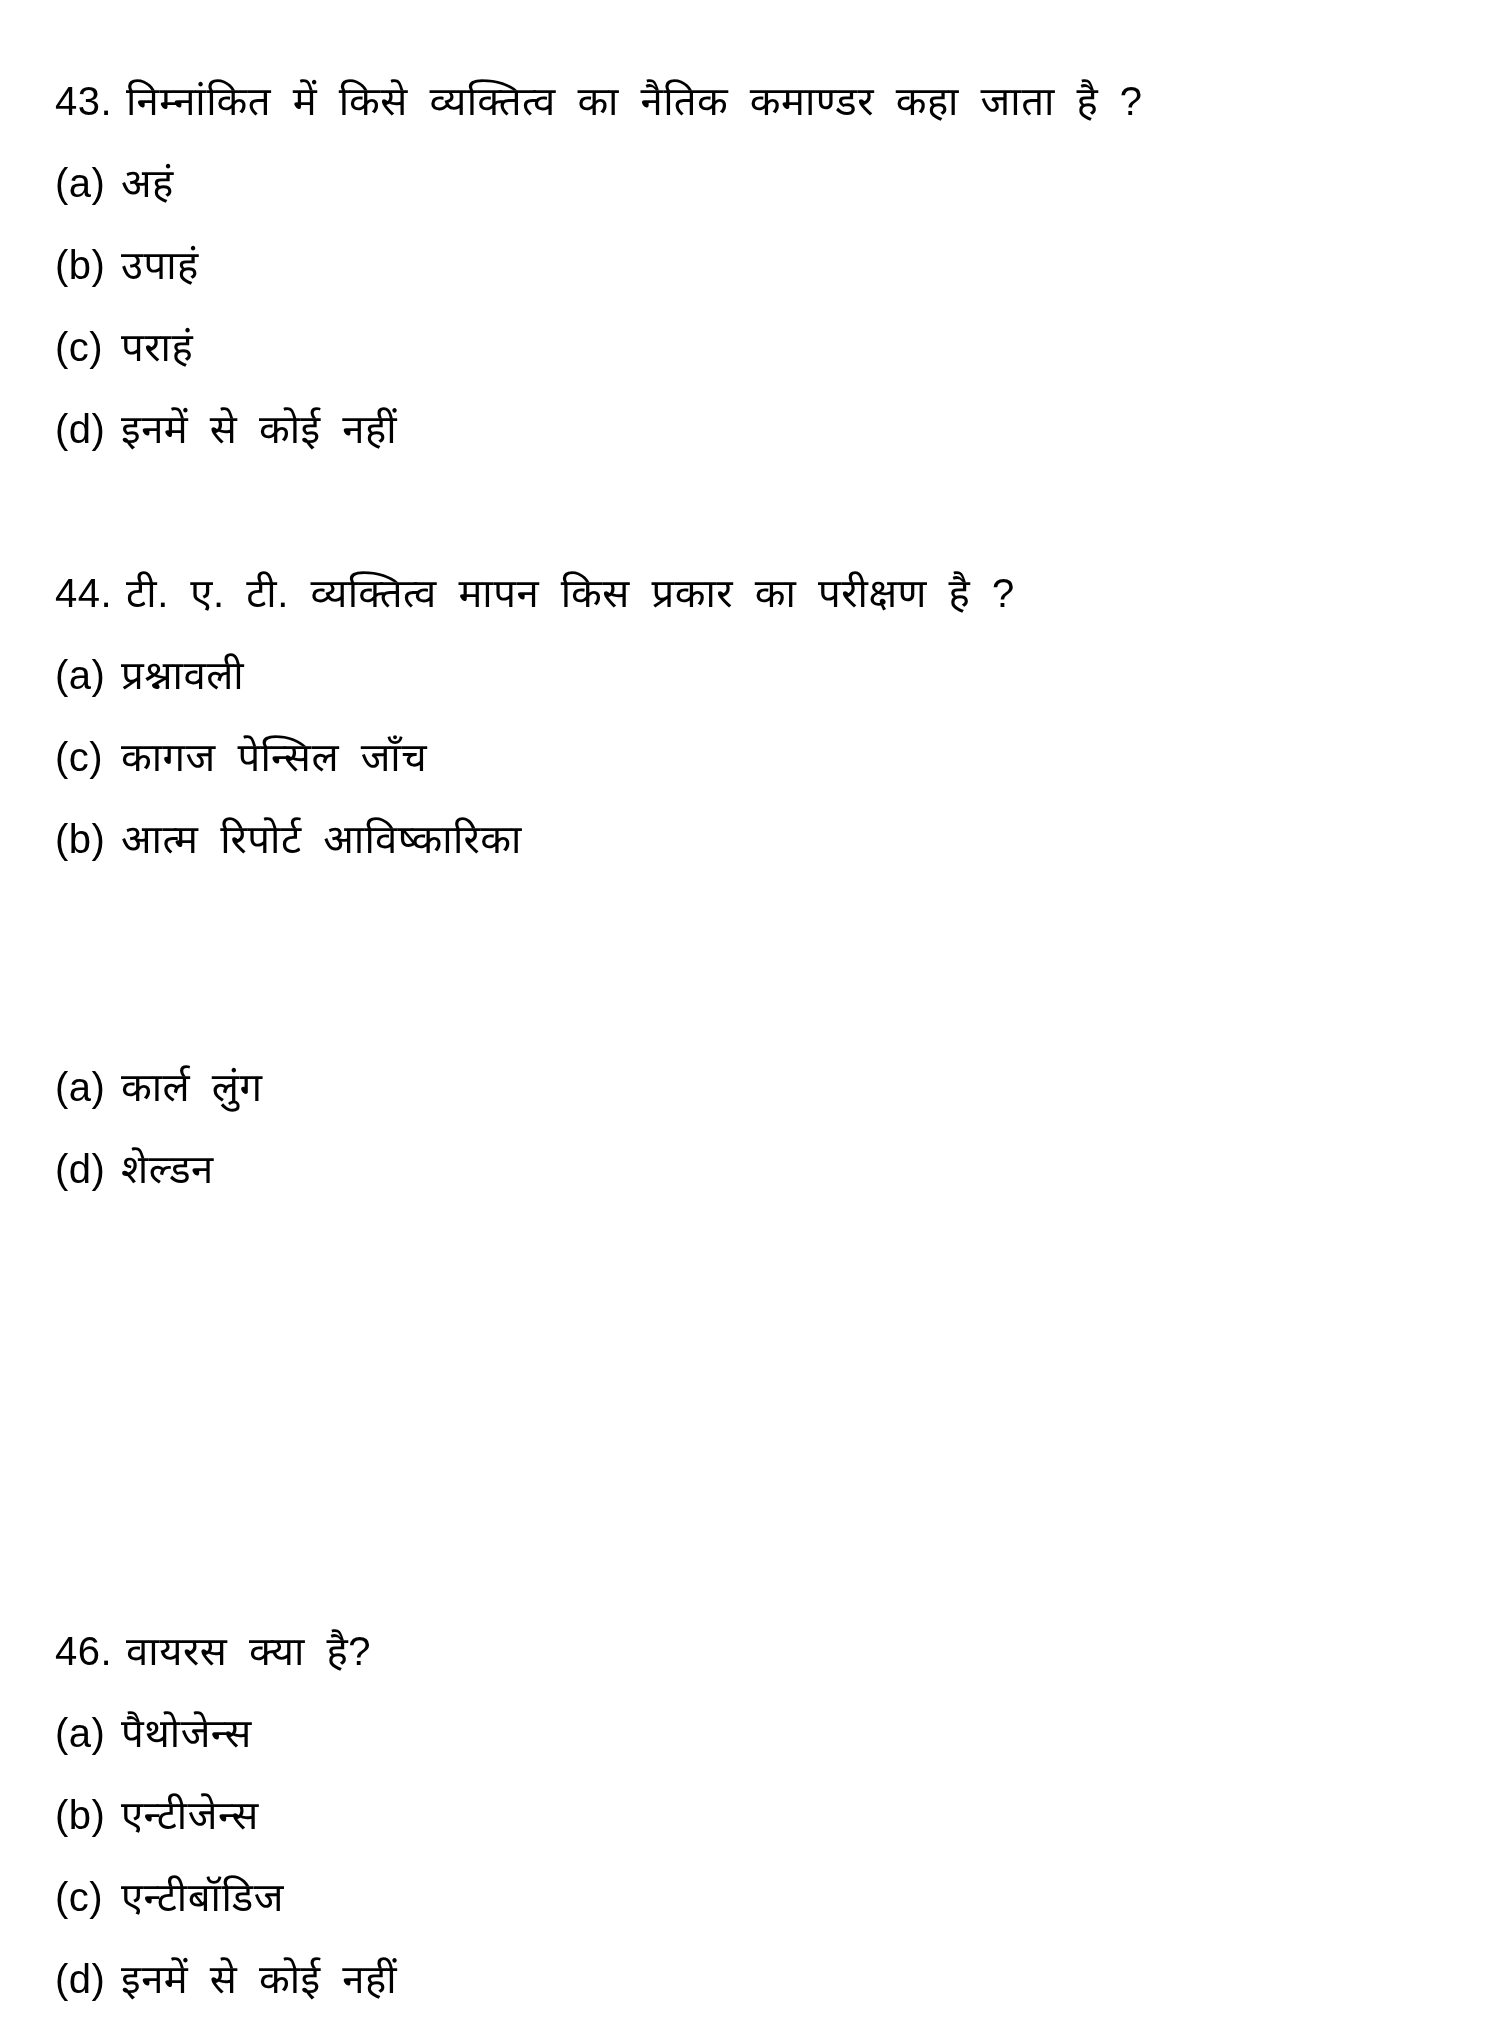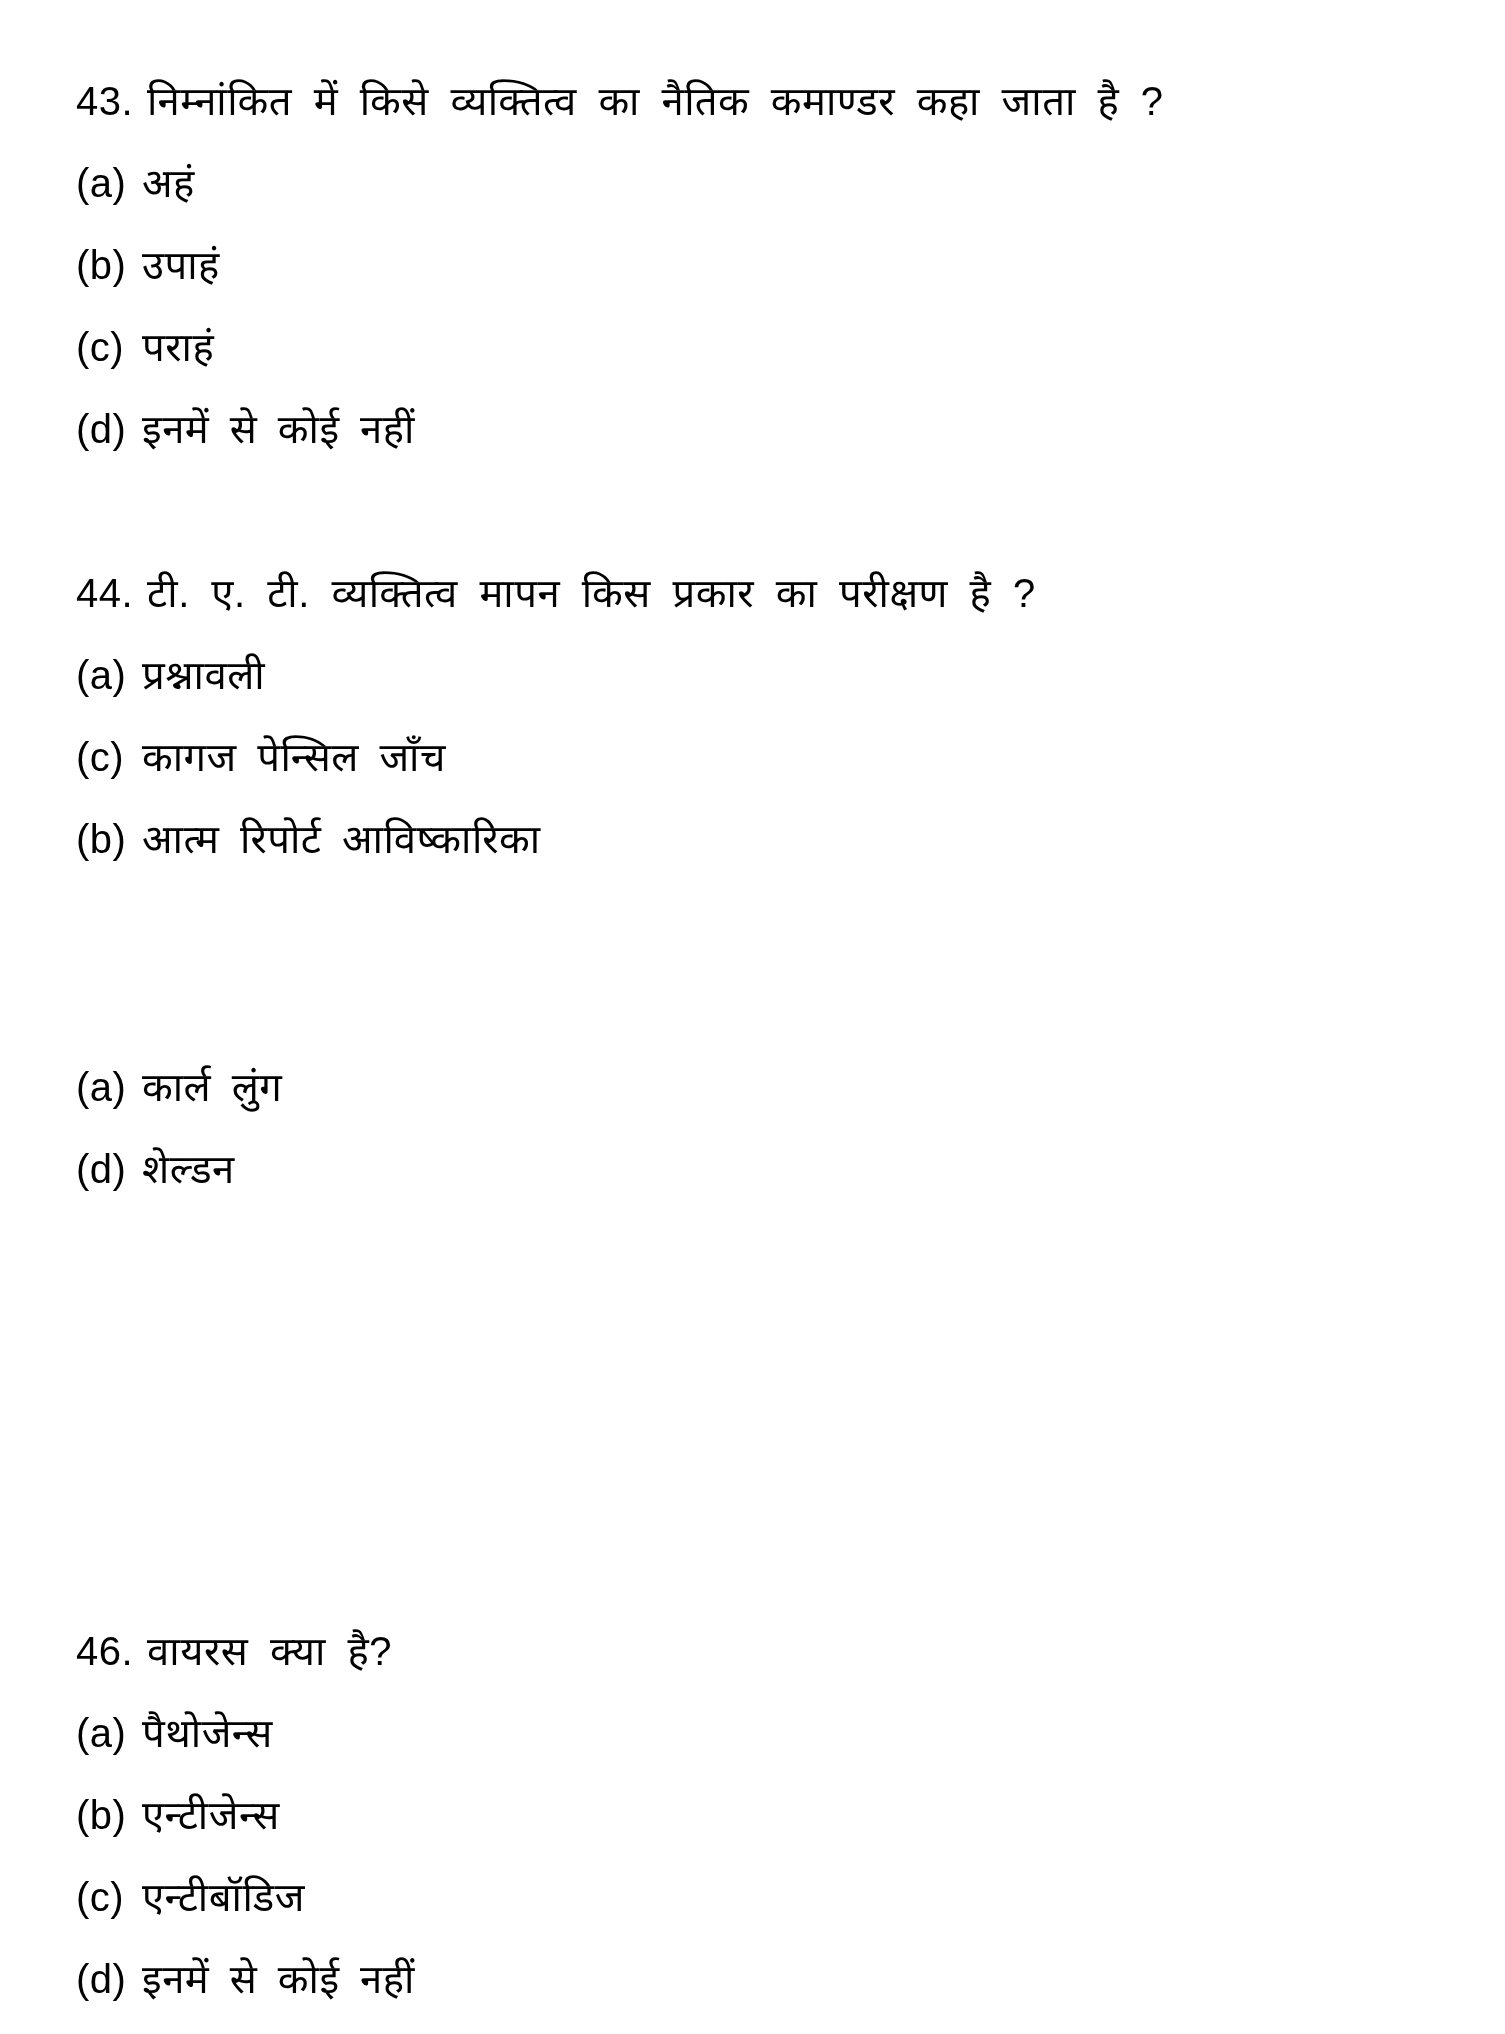--- a/index.html
+++ b/index.html
@@ -19,21 +19,20 @@
       position: absolute;
       left: 0;
       top: 0;
       width: 1505px;
       height: 2034px;
     }
     .question-block {
       position: absolute;
       left: 55px;
       width: 1400px;
-      margin-left: 21px;
     }
     .line {
       height: 82px;
       line-height: 82px;
       font-size: 40px;
       white-space: nowrap;
       letter-spacing: 0.5px;
     }
     .q-number {
       display: inline-block;
@@ -41,21 +40,20 @@
     }
     .q-text {
       word-spacing: 10px;
     }
     .opt-label {
       display: inline-block;
       min-width: 66px;
     }
     .opt-text {
       word-spacing: 10px;
-      font-family: Liberation Serif, serif;
     }
     #q43 { top: 60px; }
     #q44 { top: 552px; }
     #q45 { top: 1046px; }
     #q46 { top: 1610px; }
   </style>
 </head>
 <body>
 
 <div class="page">

